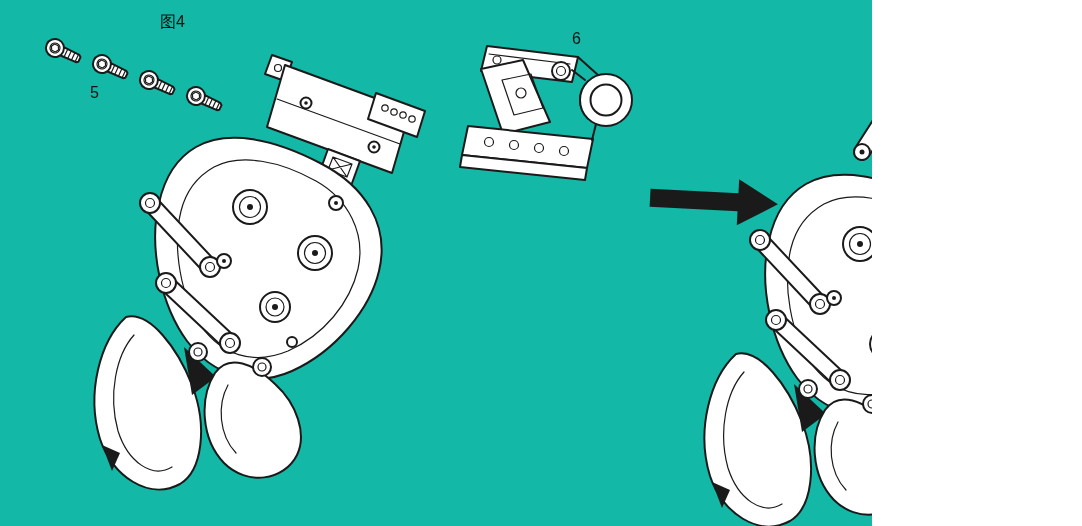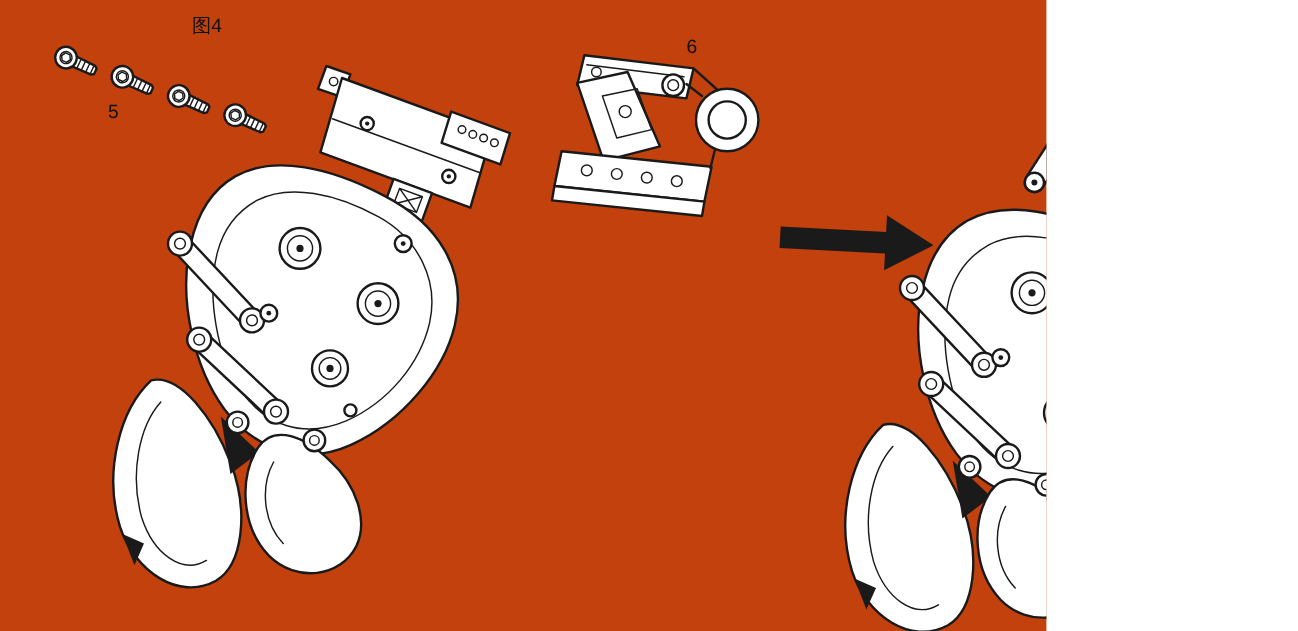--- a/index.html
+++ b/index.html
@@ -1,19 +1,19 @@
 <!DOCTYPE html>
 <html><head>
 <meta charset="utf-8">
 <style>
   html,body{margin:0;padding:0;background:#ffffff;}
   .canvas{
     position:relative;
     width:872px;height:526px;
-    background:#c2410c;
+    background:#14b8a6;
     overflow:hidden;
     font-family:"Liberation Sans", sans-serif;
   }
   svg{display:block;}
   text.part-label{
     font-family:"Liberation Sans", sans-serif;
     font-size:16px;
     fill:#111111;
   }
   .ln{stroke:#1a1a1a;stroke-width:2;fill:#ffffff;stroke-linejoin:round;stroke-linecap:round;}

